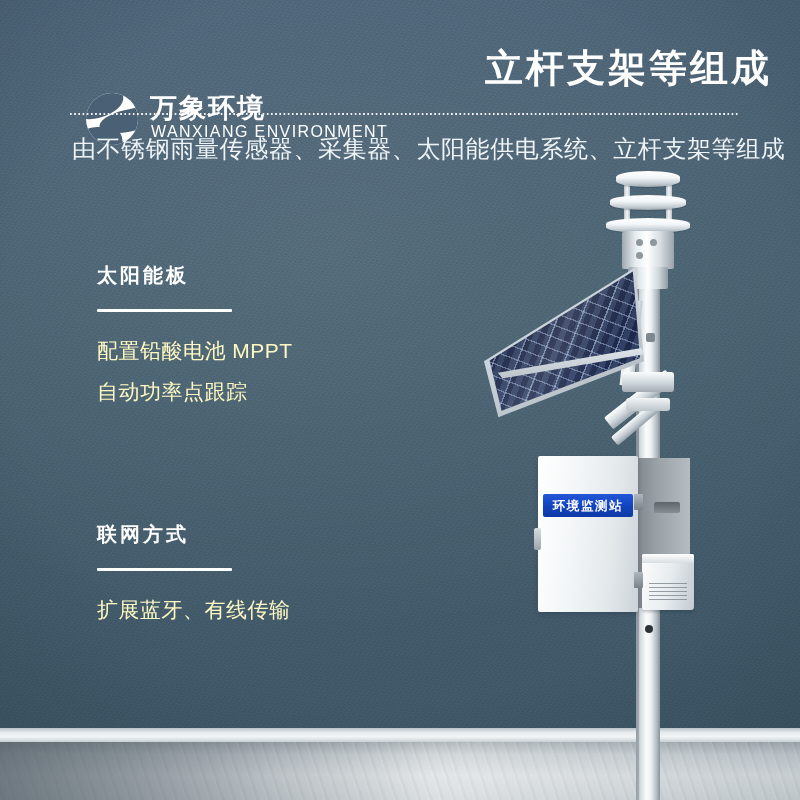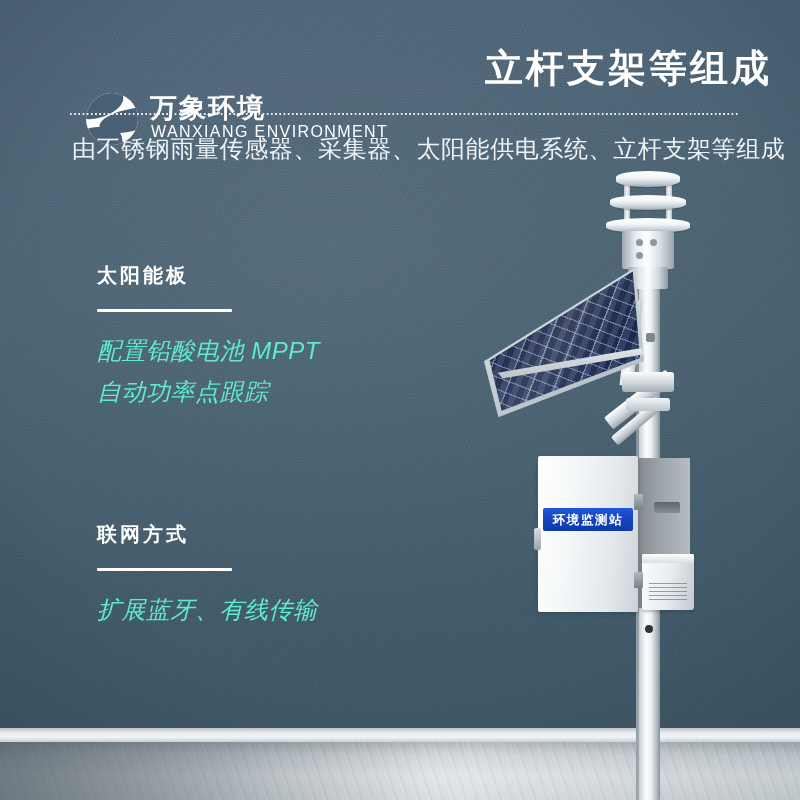--- a/index.html
+++ b/index.html
@@ -59,21 +59,21 @@
     background-image:linear-gradient(90deg, rgba(255,255,255,.92) 0 1.6px, rgba(255,255,255,0) 1.6px 4.2px);
     background-size:4.2px 2px;}
 
   .subtitle{position:absolute;left:72px;top:133px;font-size:24px;color:#eef3f6;
     letter-spacing:.6px;line-height:32px;white-space:nowrap;}
 
   
   .feat{position:absolute;left:97px;}
   .feat .f-title{font-size:20px;font-weight:bold;color:#fff;letter-spacing:3px;line-height:40px;white-space:nowrap;}
   .feat .f-rule{width:135px;height:3px;background:#fff;margin:14px 0 18px 0;border-radius:1px;}
-  .feat .f-line{font-size:24px;color:#5eead4;letter-spacing:.5px;line-height:41px;white-space:nowrap;font-style:italic;}
+  .feat .f-line{font-size:21px;color:#fef9c3;letter-spacing:.5px;line-height:41px;white-space:nowrap;}
   #feature-solar{top:255px;}
   #feature-network{top:514px;}
 
   
   .pole{position:absolute;left:636px;top:222px;width:24px;height:578px;
     background:linear-gradient(90deg,#8e999f 0%,#cfd6da 16%,#fbfcfc 42%,#eef1f3 62%,#b3bcc2 86%,#889299 100%);}
   .pole-edge{position:absolute;left:636px;top:222px;width:3px;height:578px;
     background:linear-gradient(180deg,#6f7a82,#9aa4aa);opacity:.75;}
   .pole-bolt{position:absolute;left:645px;top:625px;width:8px;height:8px;border-radius:50%;
     background:#2b3338;}
@@ -143,21 +143,21 @@
 
   
   .cab{position:absolute;left:538px;top:456px;width:152px;height:166px;}
   .cab-side{position:absolute;left:96px;top:2px;width:56px;height:150px;
     background:linear-gradient(90deg,#7d848a 0%,#9aa1a7 42%,#b6bdc2 100%);}
   .cab-side-vent{position:absolute;left:116px;top:46px;width:26px;height:11px;border-radius:2px;
     background:linear-gradient(180deg,#5e666c,#878f95);}
   .cab-door{position:absolute;left:0px;top:0px;width:100px;height:156px;
     background:linear-gradient(96deg,#ffffff 0%,#f4f7f8 34%,#e3e8eb 72%,#ccd3d8 100%);
     border-radius:2px;box-shadow:0 2px 4px rgba(35,48,58,.30);}
-  .cab-label{position:absolute;left:5px;top:52px;width:90px;height:23px;border-radius:2px;
+  .cab-label{position:absolute;left:5px;top:38px;width:90px;height:23px;border-radius:2px;
     background:linear-gradient(180deg,#2256d8 0%,#1243bd 55%,#0f3aa6 100%);
     display:flex;align-items:center;justify-content:center;}
   .cab-label span{font-size:12.5px;color:#fff;letter-spacing:1.6px;font-weight:bold;line-height:14px;}
   .cab-latch{position:absolute;left:-4px;top:72px;width:7px;height:22px;border-radius:2px;
     background:linear-gradient(180deg,#d8dee2,#9ba5ac);}
   .cab-hinge{position:absolute;left:96px;width:9px;height:16px;border-radius:1px;
     background:linear-gradient(180deg,#b0b8be,#79828a);}
   .cab-h1{top:38px;} .cab-h2{top:116px;}
   .cab-sub{position:absolute;left:104px;top:98px;width:52px;height:56px;
     background:linear-gradient(100deg,#fbfcfc 0%,#e8edf0 50%,#c3cbd1 100%);

